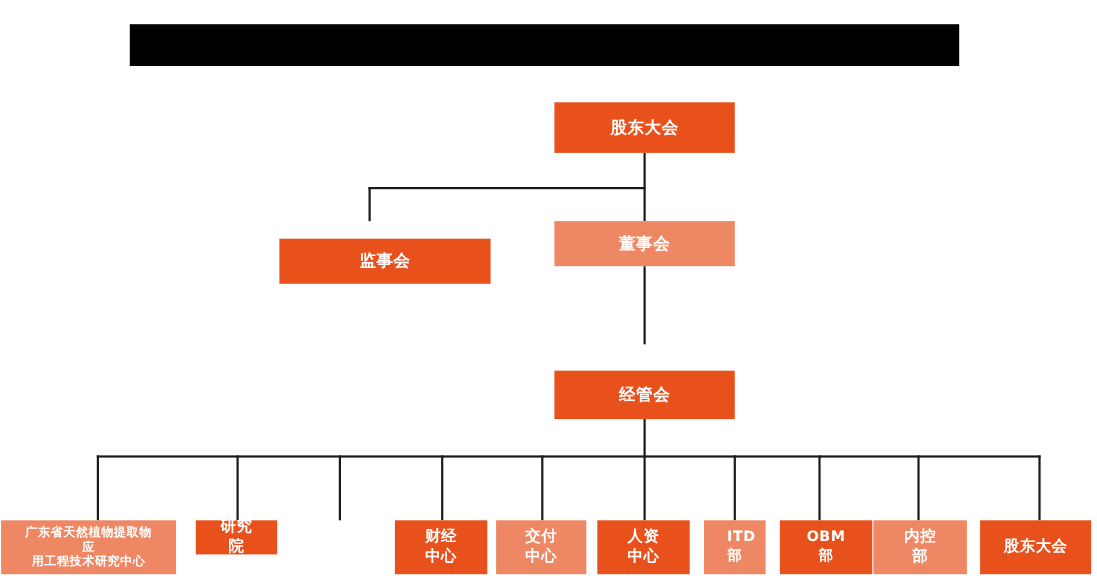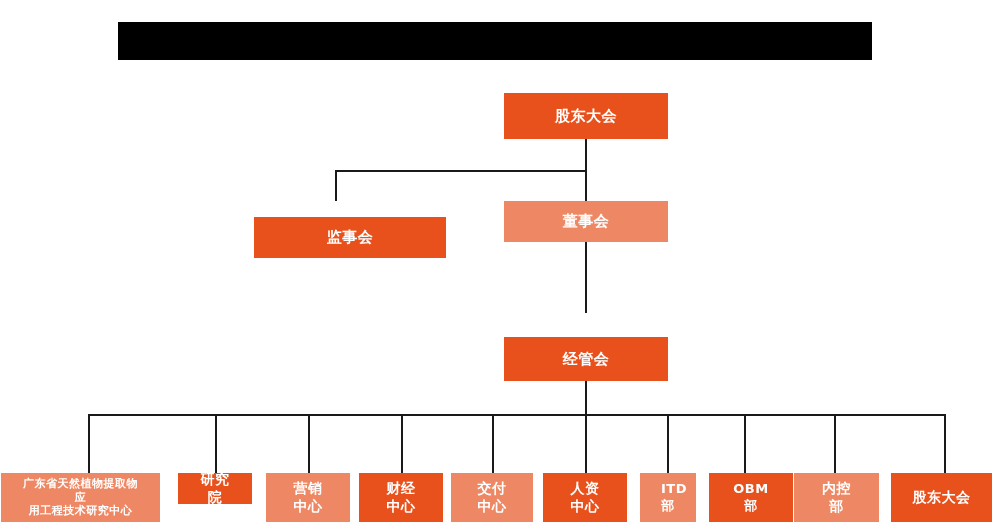--- a/index.html
+++ b/index.html
@@ -126,23 +126,20 @@
 
   <div class="node tone-light size-xs" style="left:1px; top:473px; width:159px; height:49px;">
     <span class="node-label">广东省天然植物提取物应
 用工程技术研究中心</span>
   </div>
 
   <div class="node tone-dark size-md" style="left:178px; top:473px; width:74px; height:31px;">
     <span class="node-label">研究院</span>
   </div>
 
-  <div class="node tone-light size-md" style="left:266px; top:473px; width:84px; height:49px;">
-    <span class="node-label">营销中心</span>
-  </div>
 
   <div class="node tone-dark size-md" style="left:359px; top:473px; width:84px; height:49px;">
     <span class="node-label">财经中心</span>
   </div>
 
   <div class="node tone-light size-md" style="left:451px; top:473px; width:82px; height:49px;">
     <span class="node-label">交付中心</span>
   </div>
 
   <div class="node tone-dark size-md" style="left:543px; top:473px; width:84px; height:49px;justify-content:center;">

